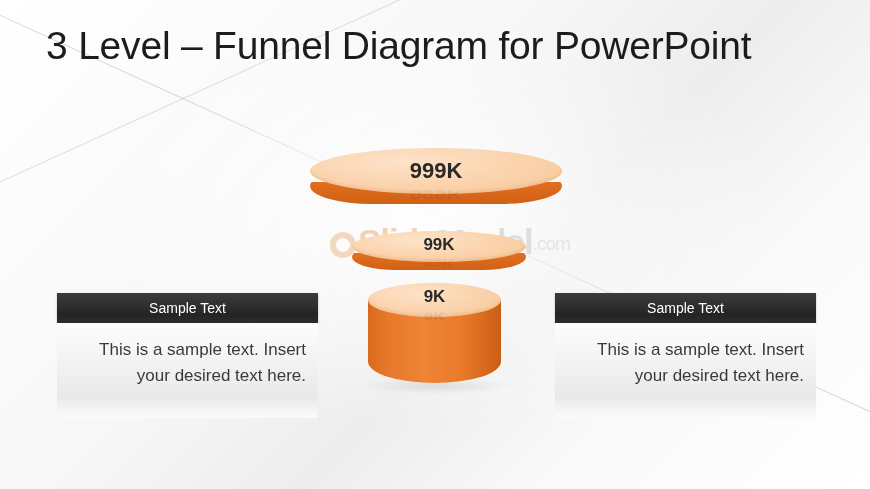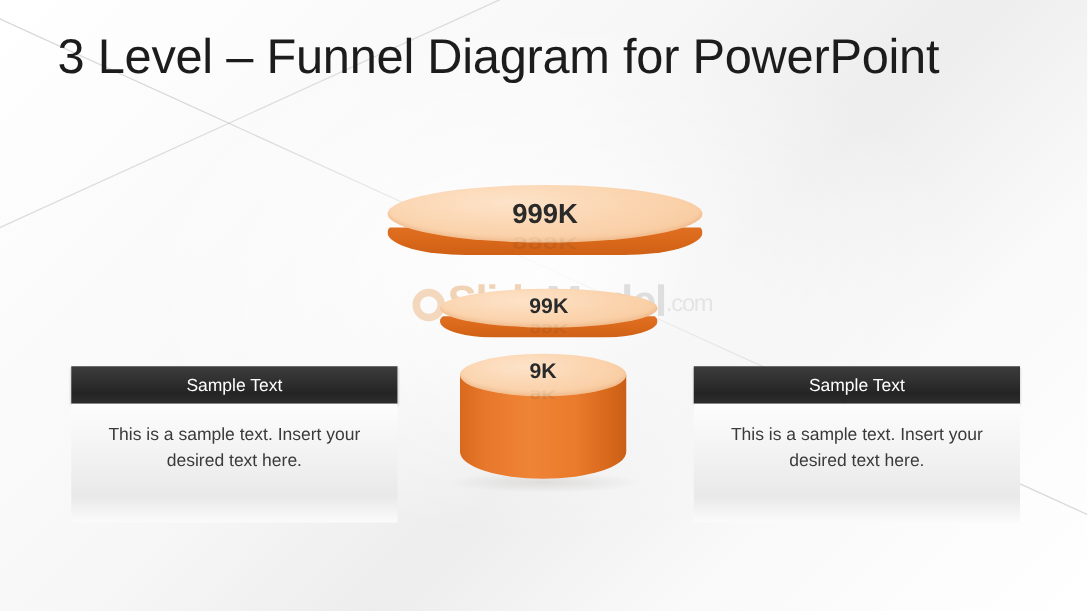--- a/index.html
+++ b/index.html
@@ -196,22 +196,22 @@
     text-align: center;
     color: #ffffff;
     font-size: 14px;
     background: linear-gradient(180deg, #3c3c3c 0%, #2e2e2e 45%, #242424 72%, #2d2d2d 100%);
     box-shadow: 0 1px 2px rgba(0,0,0,0.25);
   }
   .panel-body {
     height: 95px;
     padding: 14px 12px 0 12px;
     box-sizing: border-box;
-    text-align: center;
-    font-size: 14px;
+    text-align: right;
+    font-size: 17px;
     line-height: 1.5;
     color: #3a3a3a;
     background: linear-gradient(180deg, #fdfdfd 0%, #efefef 55%, #e9e9e9 78%, #fbfbfb 100%);
   }
 </style>
 </head>
 <body>
 
 <div class="slide">
 

